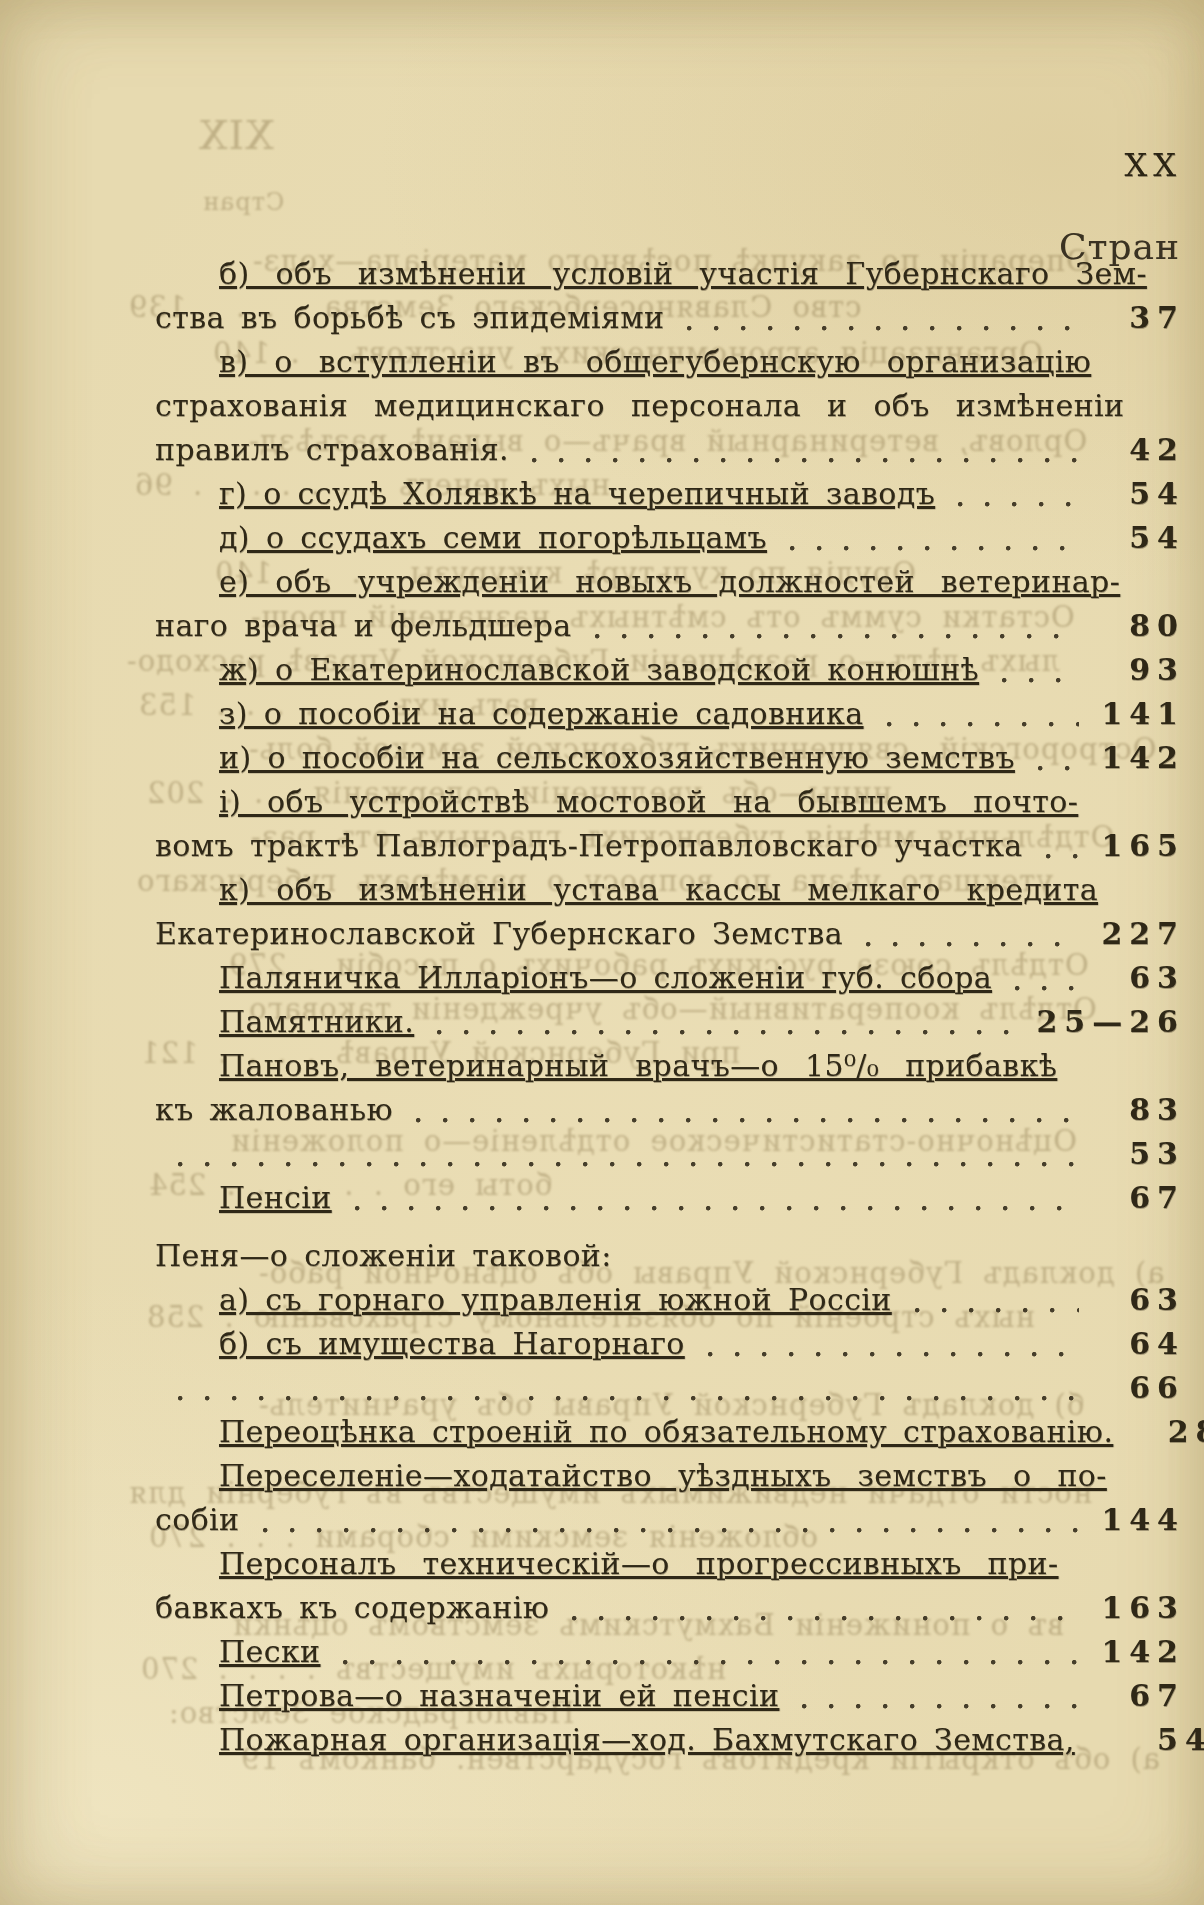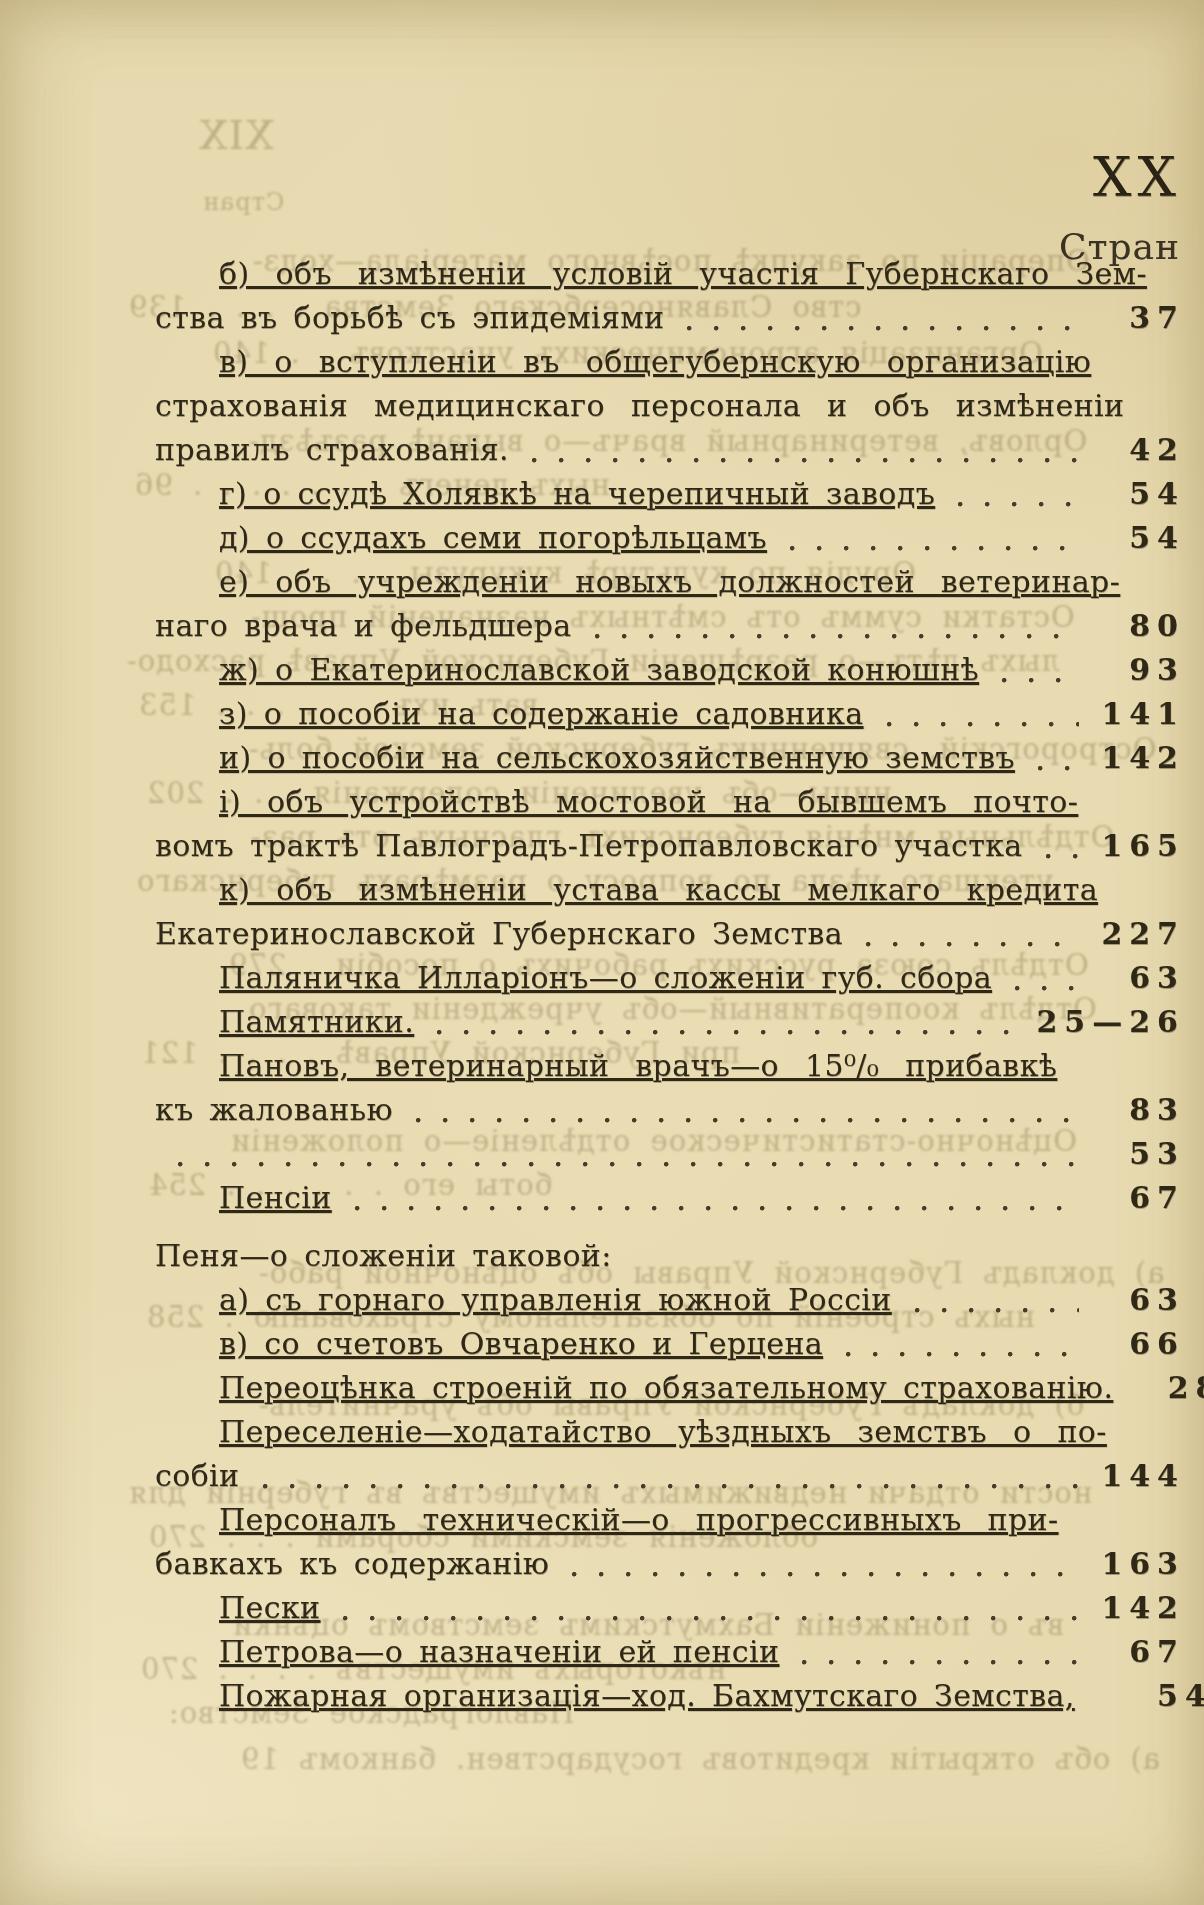--- a/index.html
+++ b/index.html
@@ -29,21 +29,21 @@
     color:rgba(118,98,52,.34);
     filter:blur(1.1px);
     font-size:29px;
     letter-spacing:1px;
     word-spacing:9px;
     white-space:nowrap;
   }
   
   .folio{
     position:absolute;top:146px;right:28px;z-index:1;
-    font-size:54px;letter-spacing:6px;margin-right:-6px;
+    font-size:32px;letter-spacing:6px;margin-right:-6px;
     color:#2b2414;
     text-shadow:0.5px 0.5px 0 rgba(40,32,18,.4);
   }
   .col-head{
     position:absolute;top:226px;right:24px;z-index:1;
     font-size:36px;letter-spacing:1px;
     color:#3a3222;
     text-shadow:0.3px 0.4px 0 rgba(40,32,18,.3);
   }
   .toc{
@@ -272,23 +272,27 @@
         <span class="t">Пеня—о сложеніи таковой:</span>
 
       </div>
 
       <div class="row item">
         <span class="t">а) съ горнаго управленія южной Россіи</span>
         <span class="leader"></span>
         <span class="pg">63</span>
       </div>
 
-
-      <div class="row item">
-        <span class="t">в) со счетовъ Овчаренко и Герцена</span>
+      <div class="row item">
+        <span class="t">б) съ имущества Нагорнаго</span>
+        <span class="leader"></span>
+        <span class="pg">64</span>
+      </div>
+
+      <div class="row item">
         <span class="leader"></span>
         <span class="pg">66</span>
       </div>
 
 
       <div class="row item no-dots">
         <span class="t">Переоцѣнка строеній по обязательному страхованію.</span>
         <span class="leader"></span>
         <span class="pg">285</span>
       </div>

